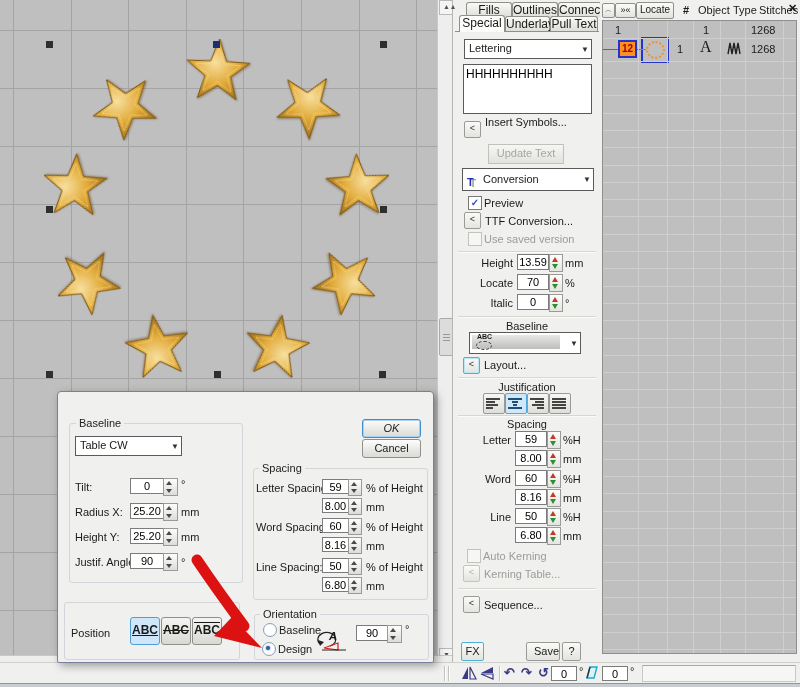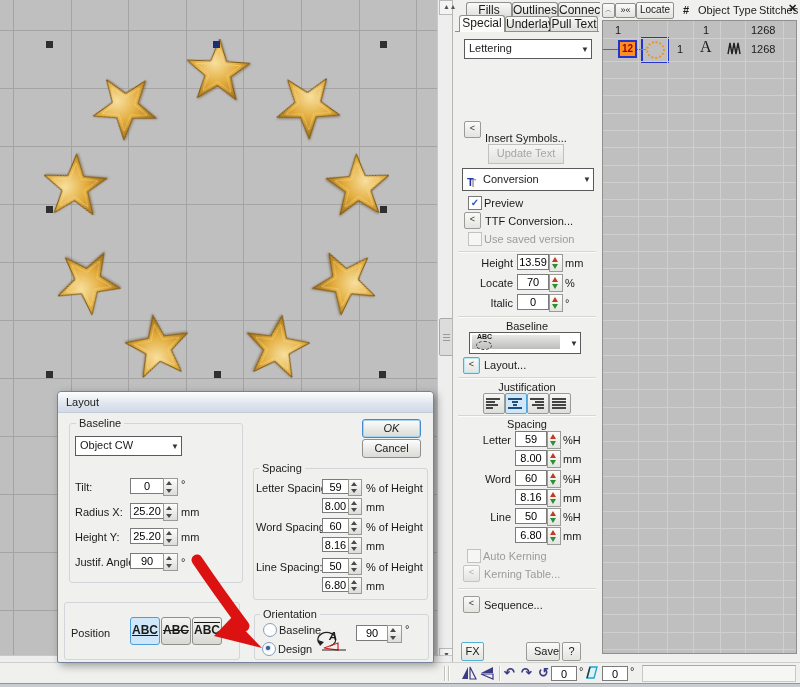--- a/index.html
+++ b/index.html
@@ -169,23 +169,24 @@
     <div class="tab active" style="left:6px;top:15px;width:44px;"><span>Special</span></div>
     <div class="tab" style="left:52px;top:16px;width:43px;"><span>Underlay</span></div>
     <div class="tab" style="left:97px;top:16px;width:46px;"><span>Pull Text</span></div>
     <div class="abs" style="left:2px;top:31px;width:144px;height:1px;background:#8f8f8b;"></div>
 
     <div class="combo" style="left:11px;top:39px;width:126px;height:18px;line-height:17px;">
       <span style="padding-left:4px;">Lettering</span>
       <span class="arr">▼</span>
     </div>
 
+    <textarea class="abs" style="left: 10px; top: 64px; width: 123px; height: 44px; border: 1px solid rgb(90, 90, 90); resize: none; font-family: &quot;Liberation Sans&quot;, sans-serif; font-size: 12px;">HHHHHHHHHH</textarea>
 
     <div class="btnl" style="left:11px;top:121px;"><span>&lt;</span></div>
-    <span class="lbl" style="left:32px;top:132px;">Insert Symbols...</span>
+    <span class="lbl" style="left:32px;top:116px;">Insert Symbols...</span>
 
     <div class="abs" style="left:35px;top:144px;width:74px;height:18px;background:linear-gradient(#f6f6f4,#e2e2de);border:1px solid #c0c0bc;border-radius:0;text-align:center;line-height:17px;color:#a6a6a2;"><span>Update Text</span></div>
 
     <div class="combo" style="left:9px;top:168px;width:130px;height:21px;line-height:20px;">
       <span class="abs" style="left:4px;top:4px;width:13px;height:13px;">
         <b style="position:absolute;left:3px;top:1px;color:#9a9a96;font-size:10px;">T</b>
         <b style="position:absolute;left:0;top:-1px;color:#2433b5;font-size:11px;">T</b>
       </span>
       <span style="padding-left:20px;">Conversion</span>
       <span class="arr">▼</span>
@@ -439,28 +440,25 @@
         <polygon points="4,1 11,1 8,12 1,12" fill="#d9f3fa" stroke="#21a7c9" stroke-width="1.4"></polygon>
         <line x1="4" y1="1" x2="1" y2="12" stroke="#333" stroke-width="1.4"></line>
       </svg>
     <input class="num" style="left: 602px; top: 3px; width: 24px; height: 13px;" readonly="" value="0">
     <span class="lbl" style="left:630px;top:2px;">°</span>
     <div class="abs" style="left:642px;top:2px;width:152px;height:15px;border:1px solid #c8c8c4;border-top-color:#a8a8a4;background:#f6f6f4;"></div>
   </div>
   <div id="strip"></div>
 
   <div id="dlg">
-    <div class="tbar">
-      <span class="lbl" style="left:8px;top:4px;">Layout</span>
-    </div>
 
     <div class="gb" style="left:11px;top:31px;width:172px;height:158px;"></div>
     <span class="gbt" style="left:18px;top:25px;">Baseline</span>
     <div class="combo" style="left:17px;top:44px;width:105px;height:18px;line-height:17px;">
-      <span style="padding-left:4px;">Object CW</span>
+      <span style="padding-left:4px;">Table CW</span>
       <span class="arr">▼</span>
     </div>
 
     <span class="lbl" style="left:17px;top:89px;">Tilt:</span>
     <input class="num" style="left: 72px; top: 86px; width: 32px; height: 14px;" readonly="" value="0">
     <span class="sp1" style="left:105px;top:86px;height:16px;">
         <i class="u"></i>
         <i class="d"></i>
       </span>
     <span class="lbl" style="left:123px;top:86px;">°</span>

